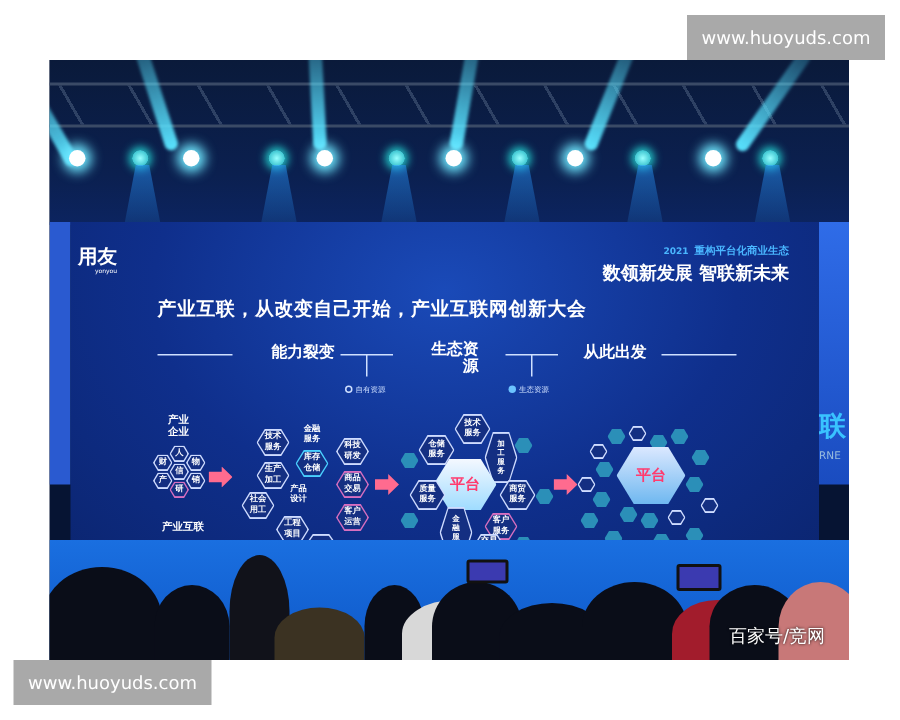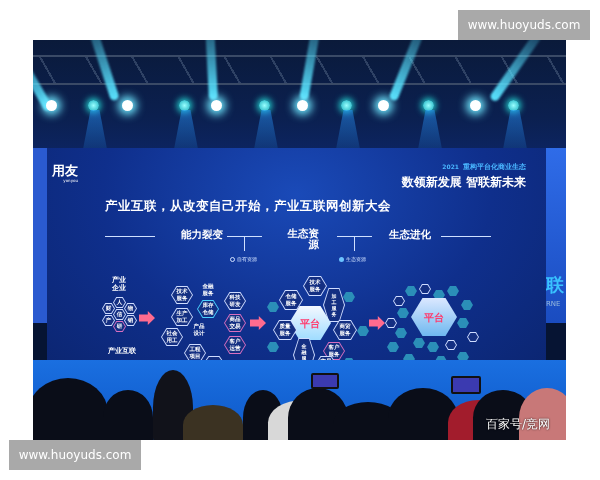--- a/index.html
+++ b/index.html
@@ -96,21 +96,21 @@
 
     <div class="title">产业互联，从改变自己开始，产业互联网创新大会</div>
 
     <div class="hline" style="left:58px;top:88px;width:50px;"></div>
     <div class="phase" style="left:134px;top:80px;">能力裂变</div>
     <div class="hline" style="left:180px;top:88px;width:35px;"></div>
     <div class="vline" style="left:197px;top:88px;height:15px;"></div>
     <div class="phase" style="left:232px;top:80px;width:40px;line-height:11px;">生态资源</div>
     <div class="hline" style="left:290px;top:88px;width:35px;"></div>
     <div class="vline" style="left:307px;top:88px;height:15px;"></div>
-    <div class="phase" style="left:342px;top:80px;">生态进化</div>
+    <div class="phase" style="left:342px;top:80px;">从此出发</div>
     <div class="hline" style="left:394px;top:88px;width:50px;"></div>
 
     <div class="legend" style="left:183px;top:108px;"><span class="dot" style="background:transparent;border:1px solid #cfe0ff;width:3px;height:3px;"></span><span>自有资源</span></div>
     <div class="legend" style="left:292px;top:108px;"><span class="dot"></span><span>生态资源</span></div>
 
     <div class="txt" style="left:62px;top:128px;width:20px;font-size:7px;line-height:8px;white-space:pre;">产业
 企业</div>
     <div class="hex outline" style="left:66px;top:149px;width:13px;height:11px;">
         <span>人</span>
       </div>

